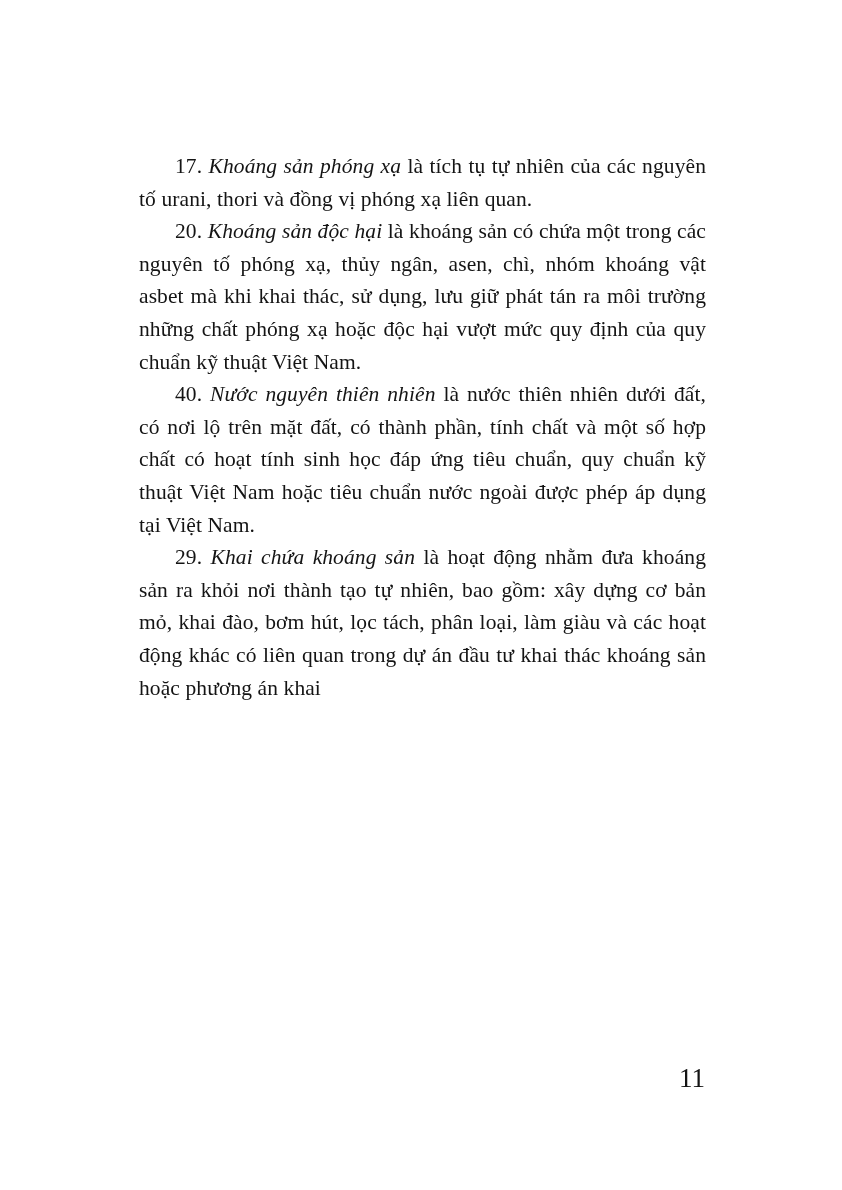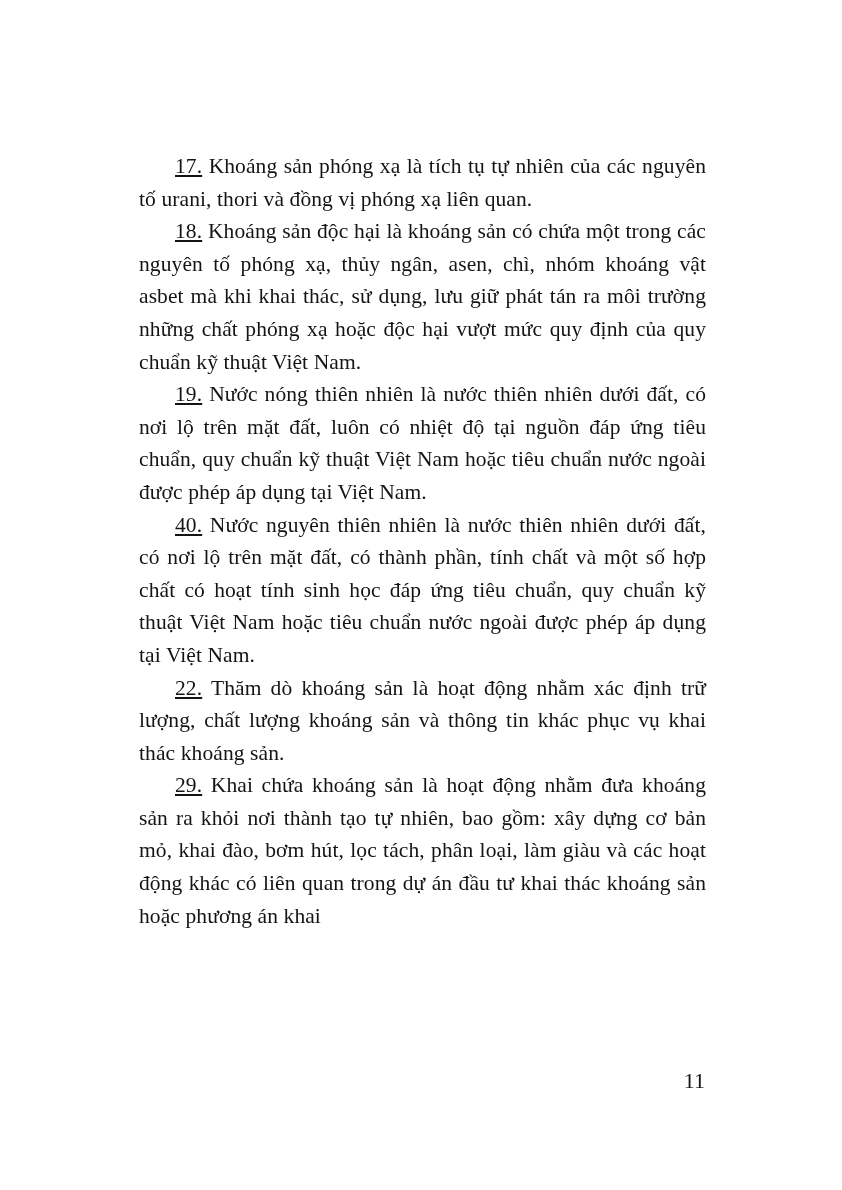--- a/index.html
+++ b/index.html
@@ -27,48 +27,46 @@
     line-height: 32.6px;
     text-align: justify;
     letter-spacing: 0.1px;
   }
   .para {
     margin: 0;
     text-indent: 36px;
   }
   .num {
     font-style: normal;
-    text-decoration: underline;
   }
   .term {
+    font-style: italic;
   }
   .body-text {
     font-style: normal;
   }
   .page-number {
     position: absolute;
     right: 137px;
     bottom: 98px;
-    font-size: 22px;
+    font-size: 27px;
     line-height: 1;
     color: #141414;
   }
 </style>
 </head>
 <body>
 
 <div class="page">
   <div class="text-block">
   <p class="para"><span class="num">17.</span> <span class="term">Khoáng sản phóng xạ</span> <span class="body-text">là tích tụ tự nhiên của các nguyên tố urani, thori và đồng vị phóng xạ liên quan.</span></p>
 
-  <p class="para"><span class="num">18.</span> <span class="term">Khoáng sản độc hại</span> <span class="body-text">là khoáng sản có chứa một trong các nguyên tố phóng xạ, thủy ngân, asen, chì, nhóm khoáng vật asbet mà khi khai thác, sử dụng, lưu giữ phát tán ra môi trường những chất phóng xạ hoặc độc hại vượt mức quy định của quy chuẩn kỹ thuật Việt Nam.</span></p>
+  <p class="para"><span class="num">20.</span> <span class="term">Khoáng sản độc hại</span> <span class="body-text">là khoáng sản có chứa một trong các nguyên tố phóng xạ, thủy ngân, asen, chì, nhóm khoáng vật asbet mà khi khai thác, sử dụng, lưu giữ phát tán ra môi trường những chất phóng xạ hoặc độc hại vượt mức quy định của quy chuẩn kỹ thuật Việt Nam.</span></p>
 
-  <p class="para"><span class="num">19.</span> <span class="term">Nước nóng thiên nhiên</span> <span class="body-text">là nước thiên nhiên dưới đất, có nơi lộ trên mặt đất, luôn có nhiệt độ tại nguồn đáp ứng tiêu chuẩn, quy chuẩn kỹ thuật Việt Nam hoặc tiêu chuẩn nước ngoài được phép áp dụng tại Việt Nam.</span></p>
 
   <p class="para"><span class="num">40.</span> <span class="term">Nước nguyên thiên nhiên</span> <span class="body-text">là nước thiên nhiên dưới đất, có nơi lộ trên mặt đất, có thành phần, tính chất và một số hợp chất có hoạt tính sinh học đáp ứng tiêu chuẩn, quy chuẩn kỹ thuật Việt Nam hoặc tiêu chuẩn nước ngoài được phép áp dụng tại Việt Nam.</span></p>
 
 
-  <p class="para"><span class="num">22.</span> <span class="term">Thăm dò khoáng sản</span> <span class="body-text">là hoạt động nhằm xác định trữ lượng, chất lượng khoáng sản và thông tin khác phục vụ khai thác khoáng sản.</span></p>
 
   <p class="para"><span class="num">29.</span> <span class="term">Khai chứa khoáng sản</span> <span class="body-text">là hoạt động nhằm đưa khoáng sản ra khỏi nơi thành tạo tự nhiên, bao gồm: xây dựng cơ bản mỏ, khai đào, bơm hút, lọc tách, phân loại, làm giàu và các hoạt động khác có liên quan trong dự án đầu tư khai thác khoáng sản hoặc phương án khai</span></p>
 </div>
   <div class="page-number">11</div>
 </div>
 
 </body></html>

